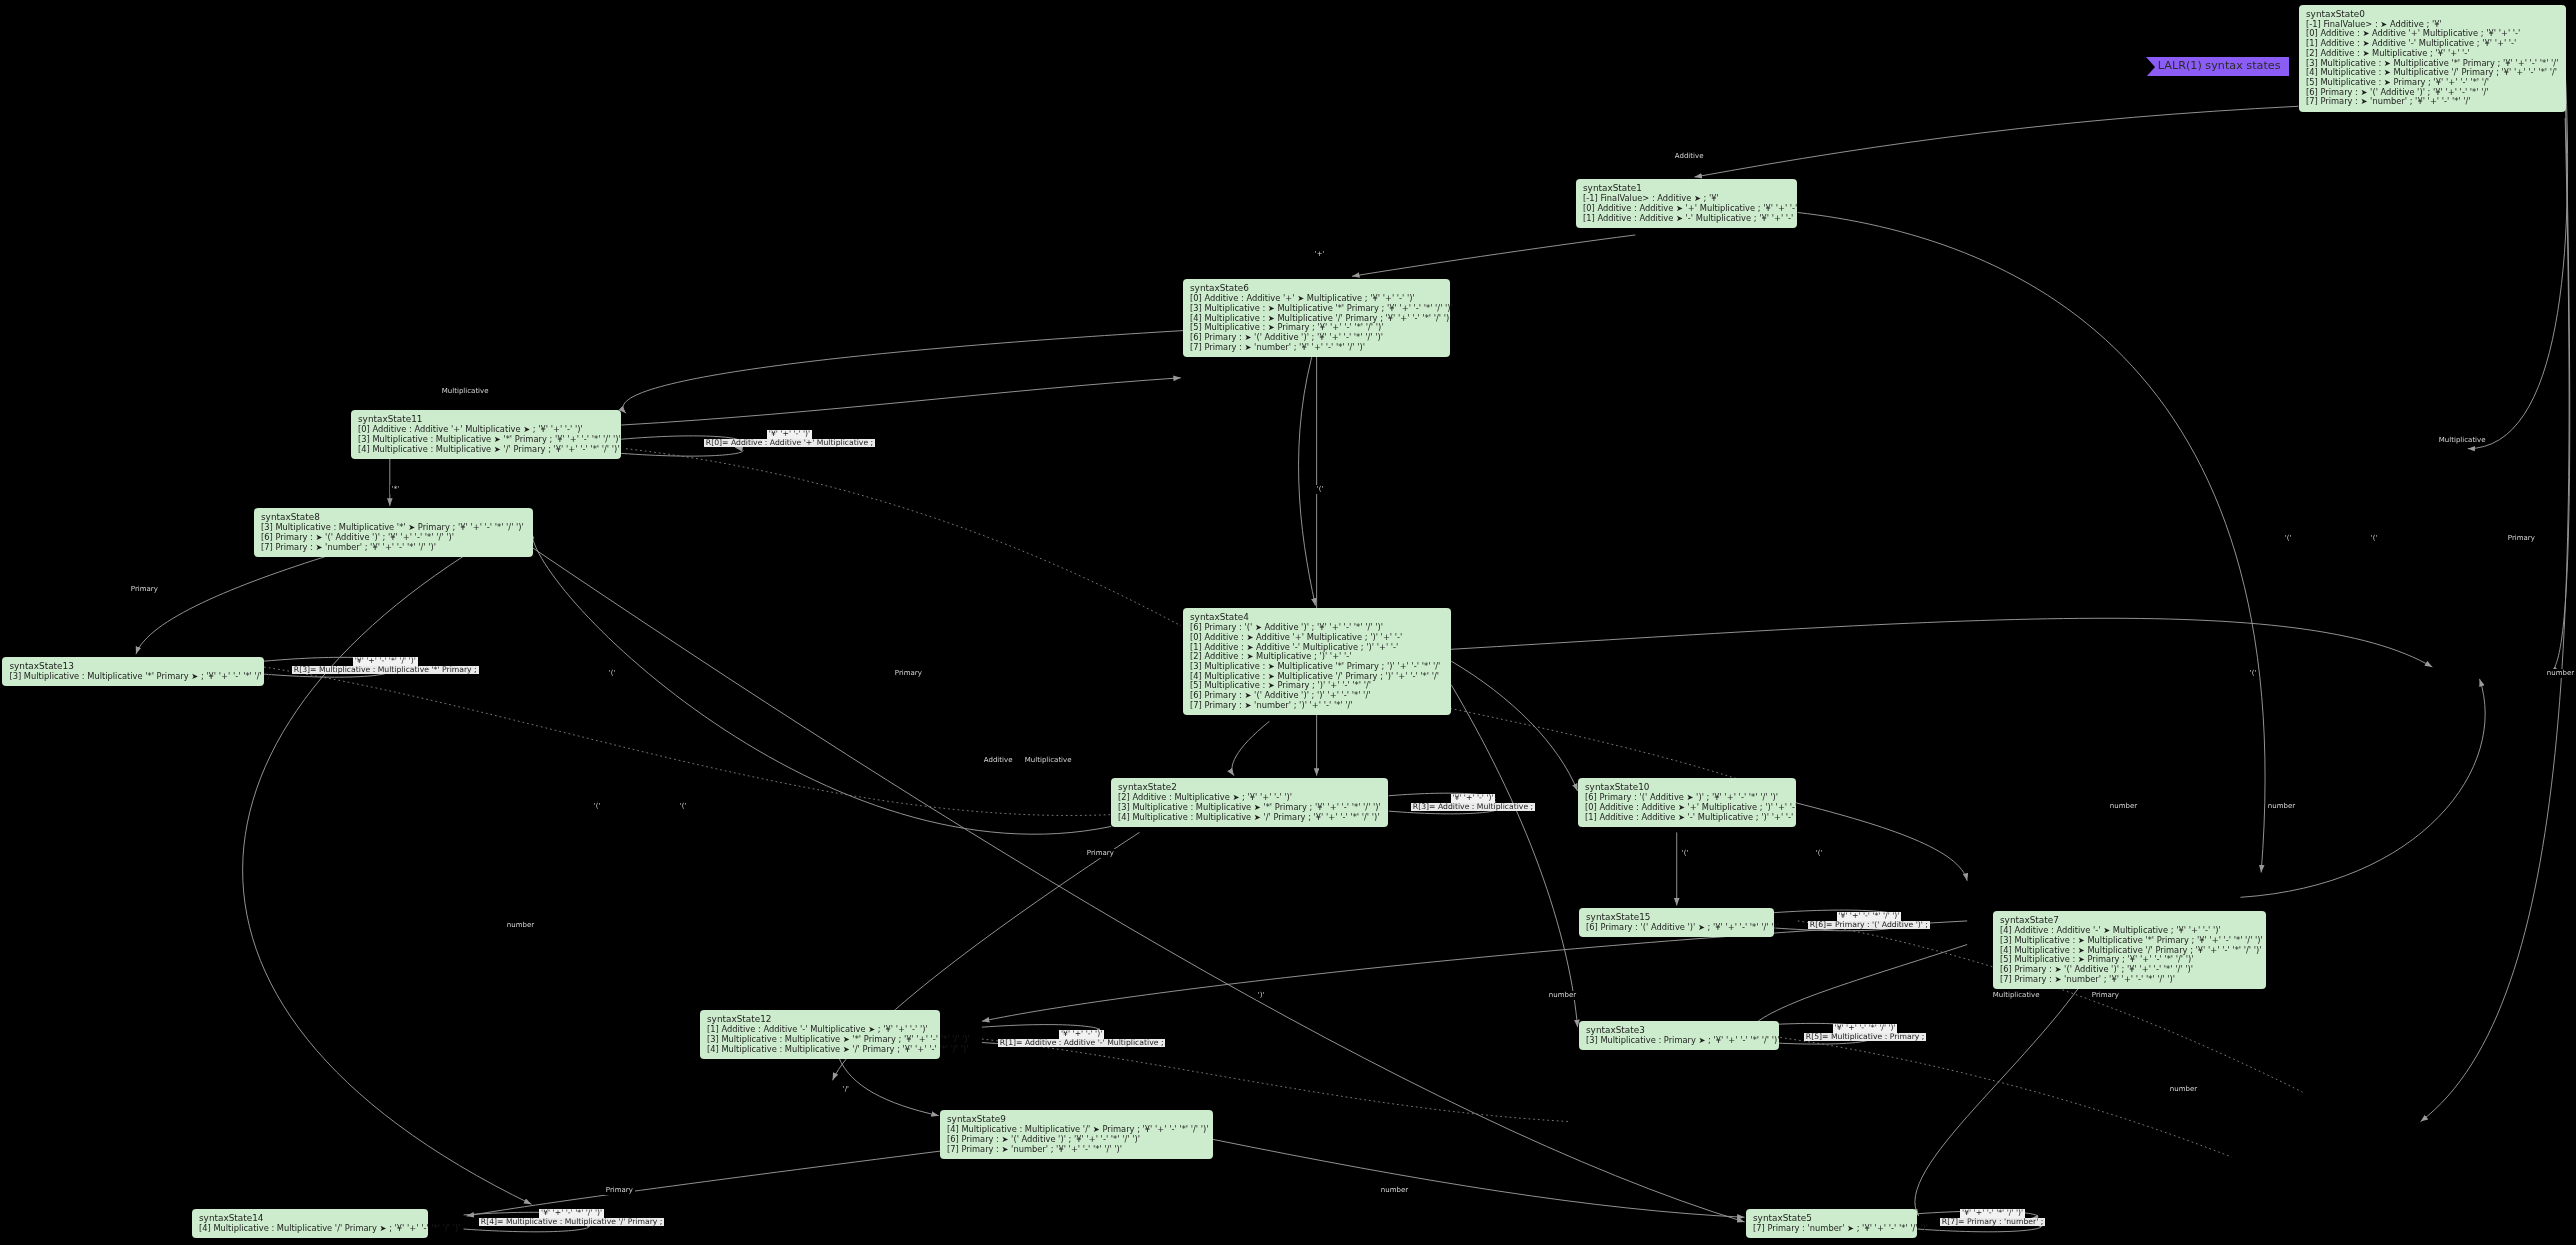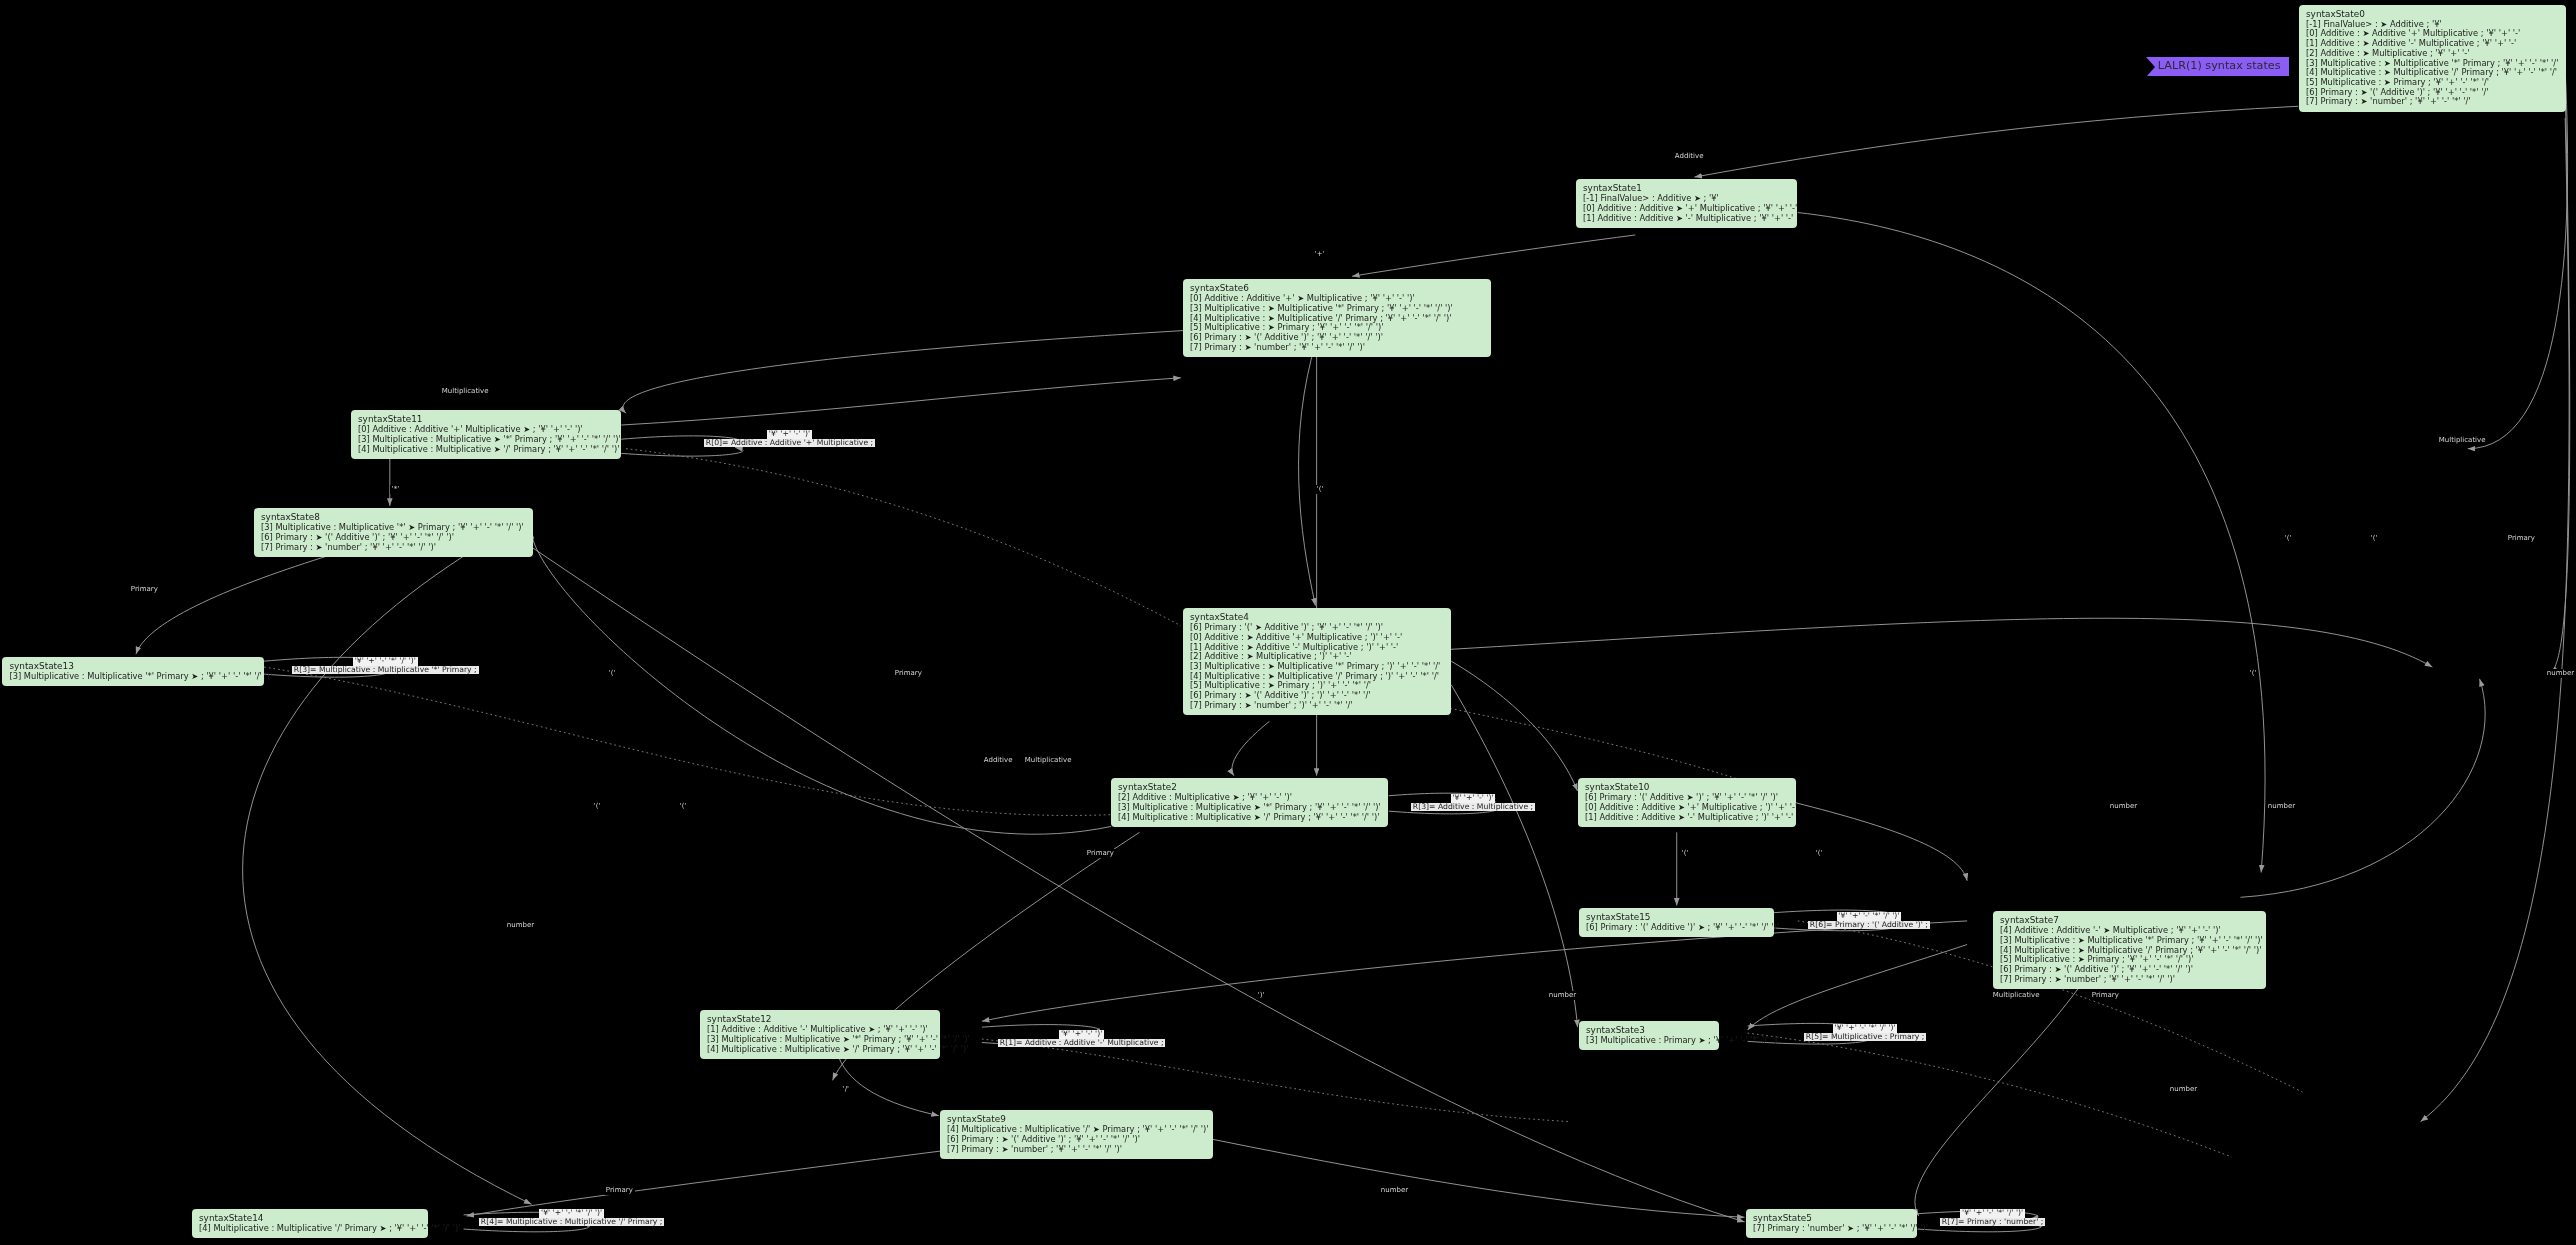--- a/index.html
+++ b/index.html
@@ -181,21 +181,21 @@
       <span class="item">[5] Multiplicative : ➤ Primary ; '¥' '+' '-' '*' '/'</span>
       <span class="item">[6] Primary : ➤ '(' Additive ')' ; '¥' '+' '-' '*' '/'</span>
       <span class="item">[7] Primary : ➤ 'number' ; '¥' '+' '-' '*' '/'</span>
     </div>
     <div class="state" style="left: 1576px; top: 179px; width: 221px;">
       <span class="sname">syntaxState1</span>
       <span class="item">[-1] FinalValue&gt; : Additive ➤ ; '¥'</span>
       <span class="item">[0] Additive : Additive ➤ '+' Multiplicative ; '¥' '+' '-'</span>
       <span class="item">[1] Additive : Additive ➤ '-' Multiplicative ; '¥' '+' '-'</span>
     </div>
-    <div class="state" style="left: 1183px; top: 279px; width: 308px;">
+    <div class="state" style="left: 1183px; top: 279px; width: 267px;">
       <span class="sname">syntaxState6</span>
       <span class="item">[0] Additive : Additive '+' ➤ Multiplicative ; '¥' '+' '-' ')'</span>
       <span class="item">[3] Multiplicative : ➤ Multiplicative '*' Primary ; '¥' '+' '-' '*' '/' ')'</span>
       <span class="item">[4] Multiplicative : ➤ Multiplicative '/' Primary ; '¥' '+' '-' '*' '/' ')'</span>
       <span class="item">[5] Multiplicative : ➤ Primary ; '¥' '+' '-' '*' '/' ')'</span>
       <span class="item">[6] Primary : ➤ '(' Additive ')' ; '¥' '+' '-' '*' '/' ')'</span>
       <span class="item">[7] Primary : ➤ 'number' ; '¥' '+' '-' '*' '/' ')'</span>
     </div>
     <div class="state" style="left: 351px; top: 410px; width: 270px;">
       <span class="sname">syntaxState11</span>
@@ -249,21 +249,21 @@
     <div class="state" style="left: 1579px; top: 908px; width: 195px;">
       <span class="sname">syntaxState15</span>
       <span class="item">[6] Primary : '(' Additive ')' ➤ ; '¥' '+' '-' '*' '/' ')'</span>
     </div>
     <div class="state" style="left: 700px; top: 1010px; width: 240px;">
       <span class="sname">syntaxState12</span>
       <span class="item">[1] Additive : Additive '-' Multiplicative ➤ ; '¥' '+' '-' ')'</span>
       <span class="item">[3] Multiplicative : Multiplicative ➤ '*' Primary ; '¥' '+' '-' '*' '/' ')'</span>
       <span class="item">[4] Multiplicative : Multiplicative ➤ '/' Primary ; '¥' '+' '-' '*' '/' ')'</span>
     </div>
-    <div class="state" style="left: 1579px; top: 1021px; width: 140px;">
+    <div class="state" style="left: 1579px; top: 1021px; width: 200px;">
       <span class="sname">syntaxState3</span>
       <span class="item">[3] Multiplicative : Primary ➤ ; '¥' '+' '-' '*' '/' ')'</span>
     </div>
     <div class="state" style="left: 940px; top: 1110px; width: 273px;">
       <span class="sname">syntaxState9</span>
       <span class="item">[4] Multiplicative : Multiplicative '/' ➤ Primary ; '¥' '+' '-' '*' '/' ')'</span>
       <span class="item">[6] Primary : ➤ '(' Additive ')' ; '¥' '+' '-' '*' '/' ')'</span>
       <span class="item">[7] Primary : ➤ 'number' ; '¥' '+' '-' '*' '/' ')'</span>
     </div>
     <div class="state" style="left: 192px; top: 1209px; width: 236px;">

